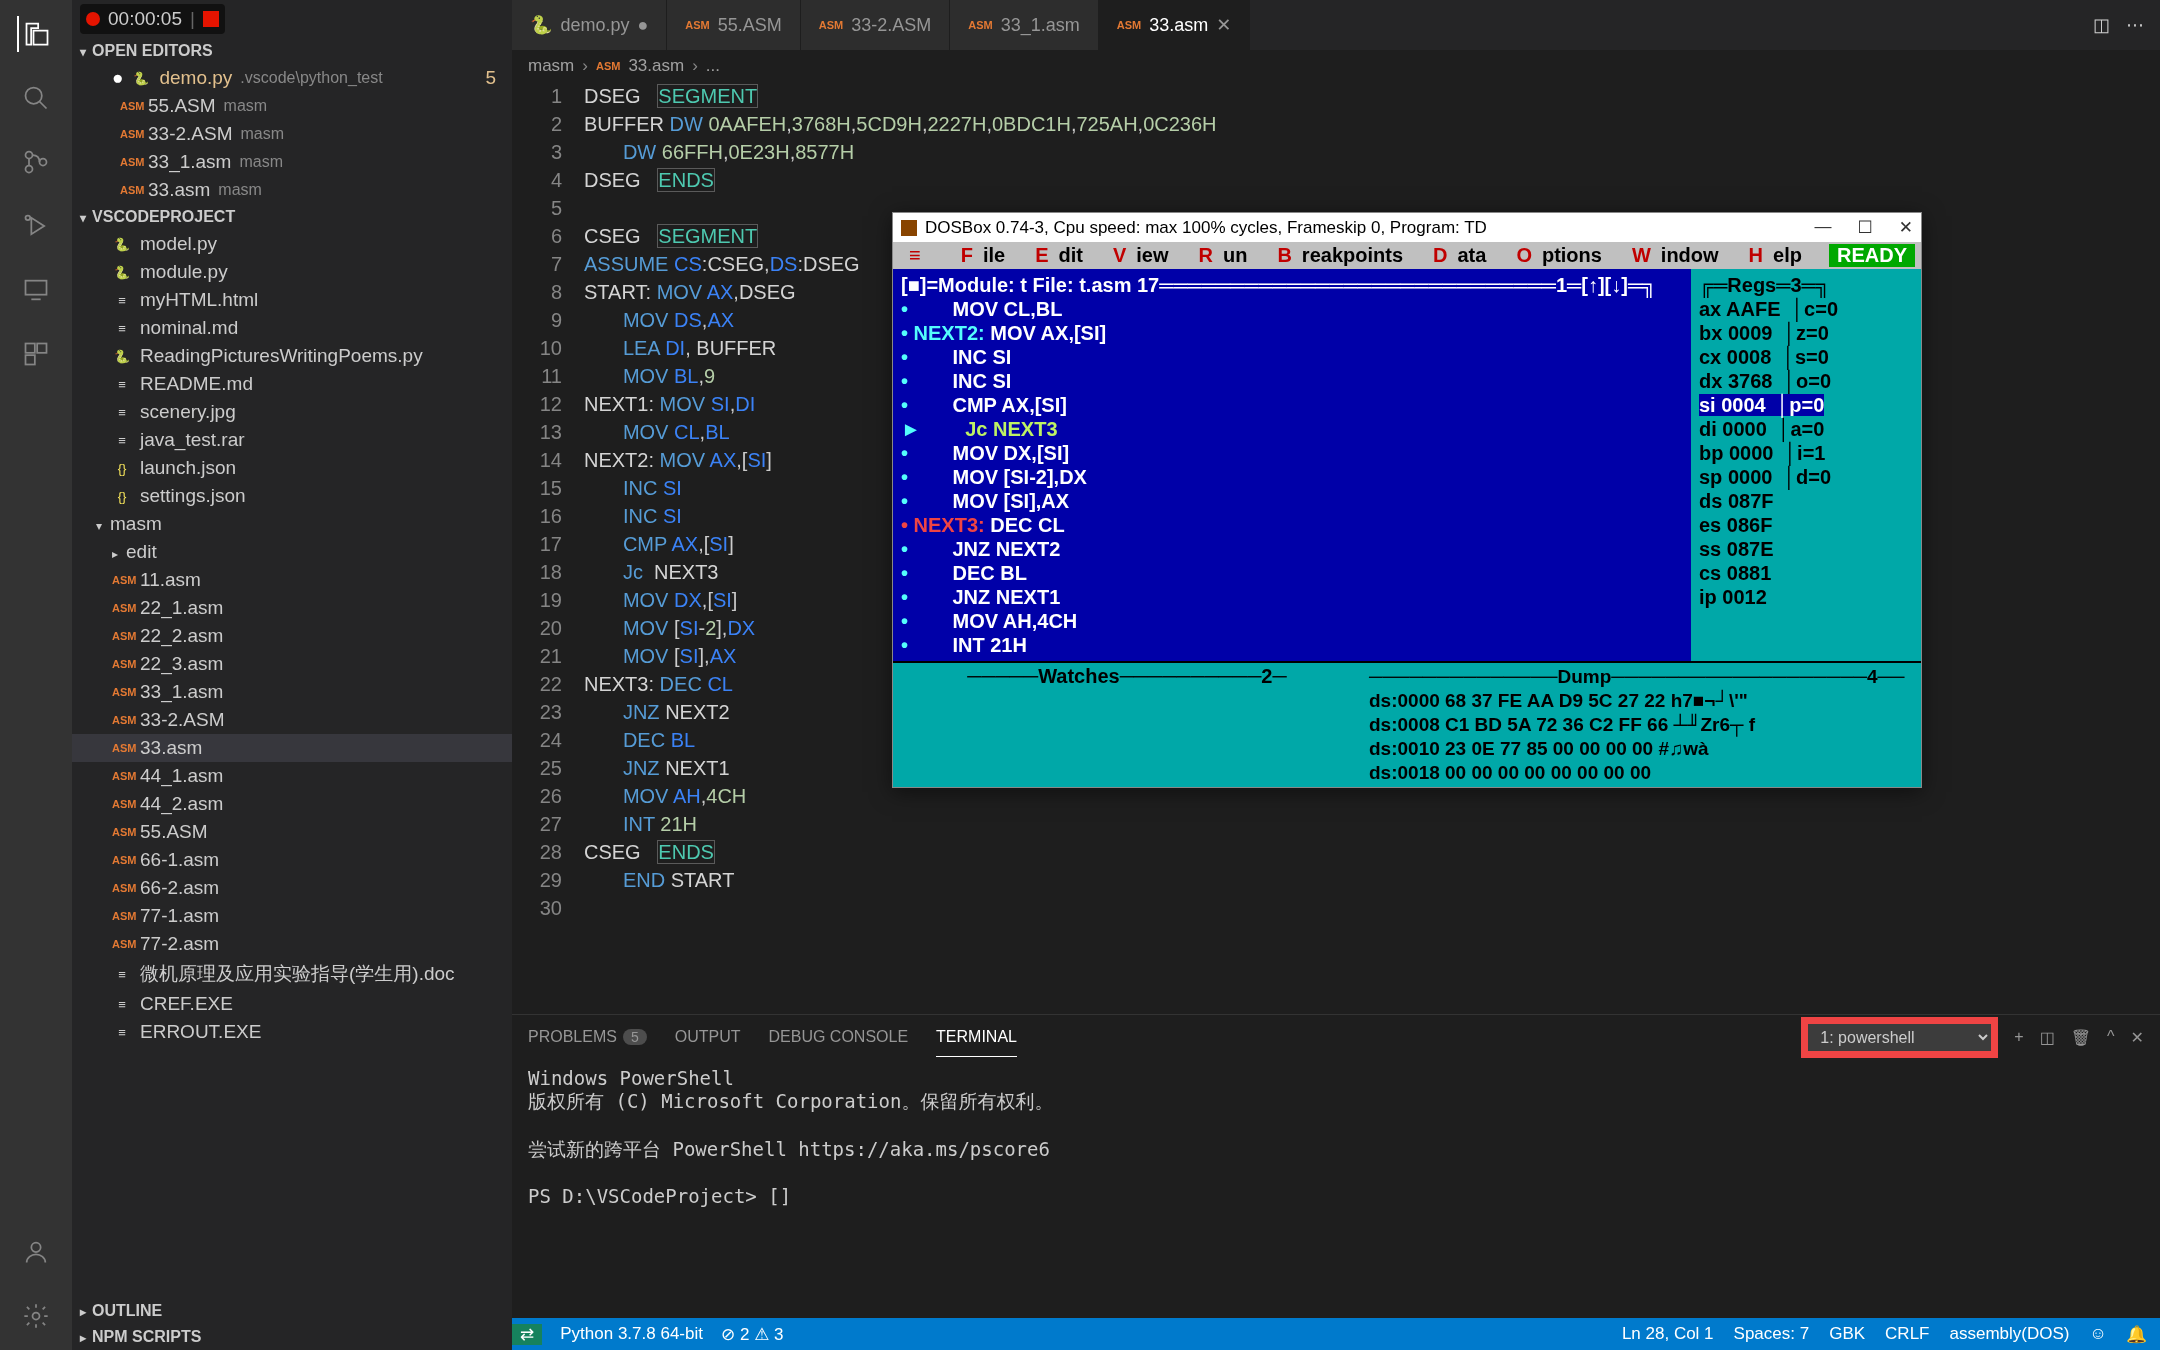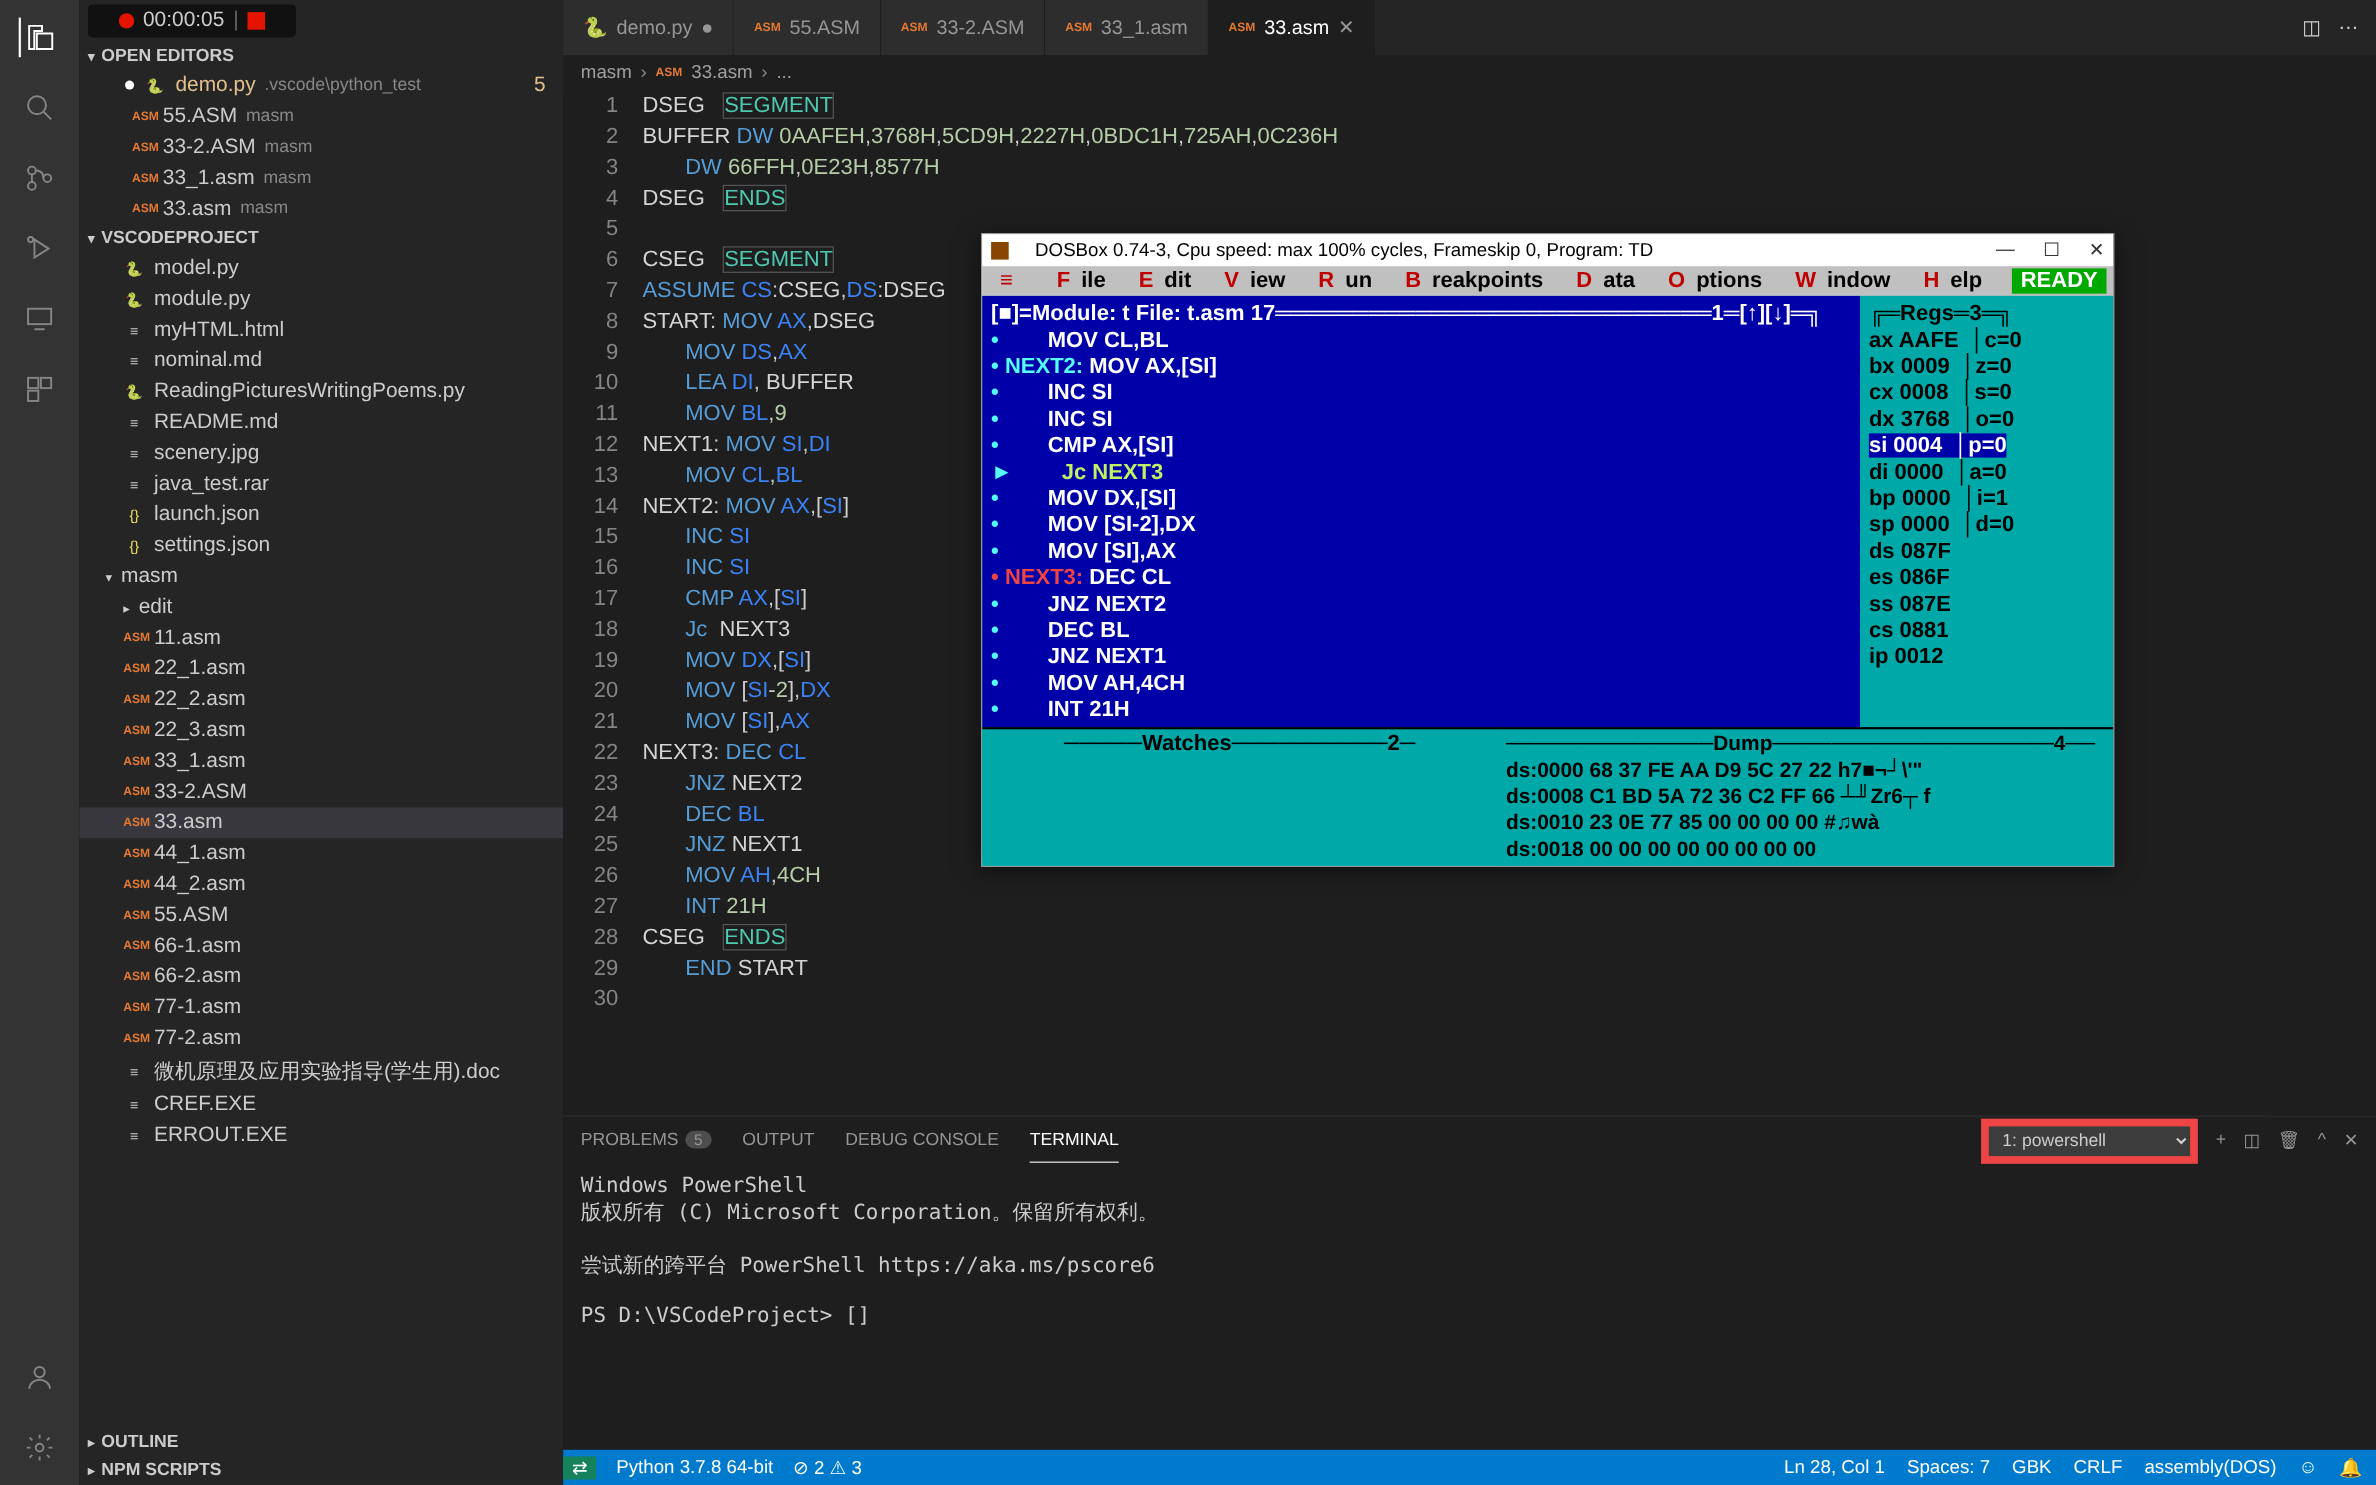--- a/index.html
+++ b/index.html
@@ -3,21 +3,21 @@
 <meta charset="utf-8">
 <style>
 * { margin: 0; padding: 0; box-sizing: border-box; font-family: "Segoe UI", sans-serif; }
 body { background: #1e1e1e; color: #cccccc; width: 2160px; height: 1350px; overflow: hidden; font-size: 18px; }
 .root { display: flex; height: 100%; }
 .activity-bar { width: 72px; background: #333333; display: flex; flex-direction: column; align-items: center; padding-top: 16px; gap: 28px; }
 .activity-bar .icon { width: 36px; height: 36px; color: #858585; display: flex; align-items: center; justify-content: center; cursor: pointer; }
 .activity-bar .icon.active { color: #ffffff; border-left: 2px solid #fff; margin-left: -2px; padding-left: 2px;}
 .activity-bar .bottom { margin-top: auto; margin-bottom: 16px; display:flex; flex-direction:column; gap:28px;}
 .sidebar { width: 440px; background: #252526; display: flex; flex-direction: column; font-size: 19px;}
-.screencast { display:flex; align-items:center; gap:8px; background:#111; padding:4px 28px; border-radius:4px; margin:4px auto 4px 8px; width:fit-content;}
+.screencast { display:flex; align-items:center; gap:8px; background:#111; padding:4px 6px; border-radius:4px; margin:4px auto 4px 8px; width:fit-content;}
 .screencast .dot{width:14px;height:14px;background:#e51400;border-radius:50%;}
 .screencast .stop{width:16px;height:16px;background:#e51400;}
 .section-title { display:flex; align-items:center; gap:6px; padding:4px 8px; font-weight:600; font-size:16px; color:#cccccc;}
 .tree { overflow-y:auto; flex:1; }
 .tree-item { display:flex; align-items:center; gap:8px; padding:3px 8px 3px 24px; cursor:pointer; white-space:nowrap;}
 .tree-item.indent1 { padding-left:40px;}
 .tree-item.selected { background:#37373d;}
 .tree-item .badge { margin-left:auto; color:#ccc; padding-right:8px;}
 .file-icon { font-size:13px; width:20px; text-align:center;}
 .asm-ico { color:#e37933; font-size:11px; font-weight:bold;}
@@ -48,21 +48,21 @@
 .panel-tabs .right { margin-left:auto; display:flex; align-items:center; gap:16px;}
 .panel-tabs select { background:#3c3c3c; color:#ccc; border:7px solid #ef4444; padding:4px 60px 4px 8px; font-size:16px;}
 .terminal-body { flex:1; padding:8px 16px; font-family:Consolas,monospace; font-size:19px; color:#cccccc; white-space:pre-wrap;}
 .statusbar { height:32px; background:#007acc; color:#fff; display:flex; align-items:center; font-size:17px; padding:0 12px; gap:20px;}
 .statusbar .left { display:flex; gap:18px; align-items:center;}
 .statusbar .right { margin-left:auto; display:flex; gap:20px; align-items:center;}
 .statusbar .rl { background:#16825d; padding:0 8px; margin-left:-12px; height:100%; display:flex; align-items:center;}
 
 
 .dosbox { position:absolute; left:380px; top:130px; width:1030px; background:#fff; border:1px solid #888; box-shadow:0 4px 20px rgba(0,0,0,0.5); font-family:Consolas,monospace;}
-.dosbox-title { background:#fff; color:#000; padding:4px 8px; display:flex; align-items:center; gap:24px; font-size:17px;}
+.dosbox-title { background:#fff; color:#000; padding:4px 8px; display:flex; align-items:center; gap:8px; font-size:17px;}
 .dosbox-title .winbtns { margin-left:auto; display:flex; gap:26px; color:#333;}
 .td-menu { background:#c0c0c0; color:#000; display:flex; padding:2px 6px; font-size:20px; font-weight:bold;}
 .td-menu span { padding:0 10px;}
 .td-menu .hot { color:#c00000;}
 .td-menu .ready { margin-left:auto; background:#00a800; color:#fff; padding:0 8px;}
 .td-body { background:#00a8a8; padding:0;}
 .td-main { display:flex;}
 .td-code { background:#0000a8; color:#fff; padding:4px 8px; font-size:20px; line-height:24px; flex:1; white-space:pre; font-weight:bold;}
 .td-regs { background:#00a8a8; color:#000; padding:4px 8px; font-size:20px; line-height:24px; width:230px; white-space:pre; font-weight:bold;}
 .td-bottom { display:flex; background:#00a8a8;}

